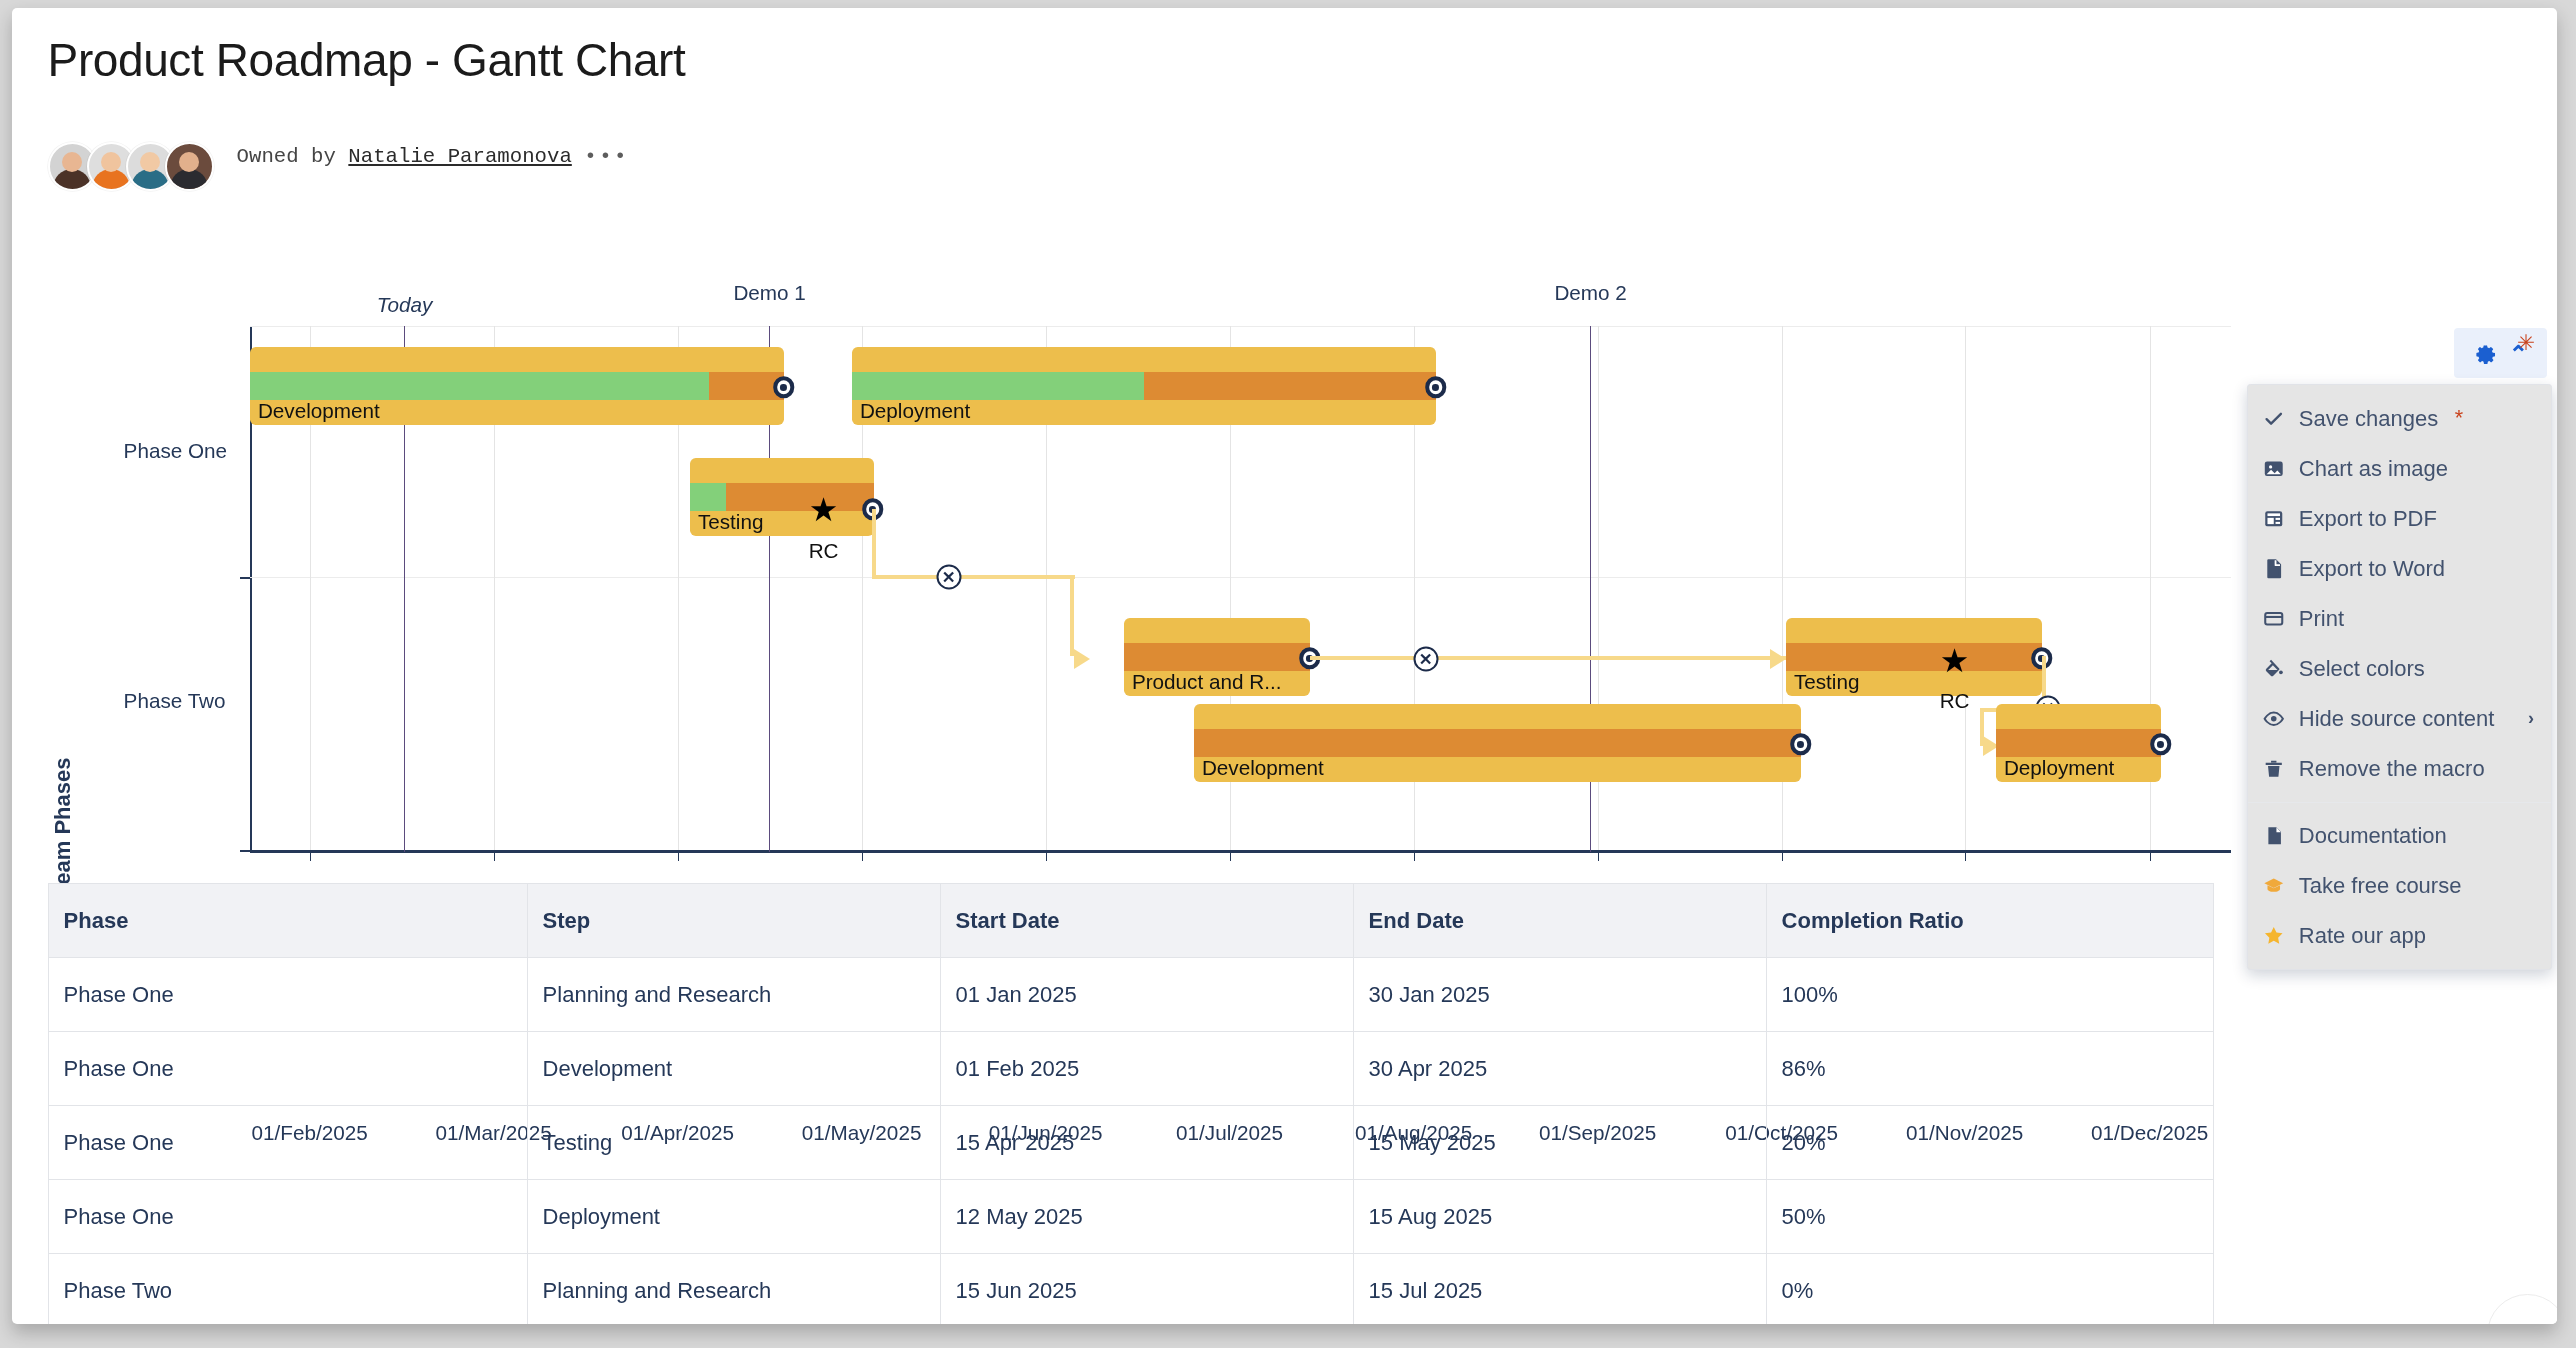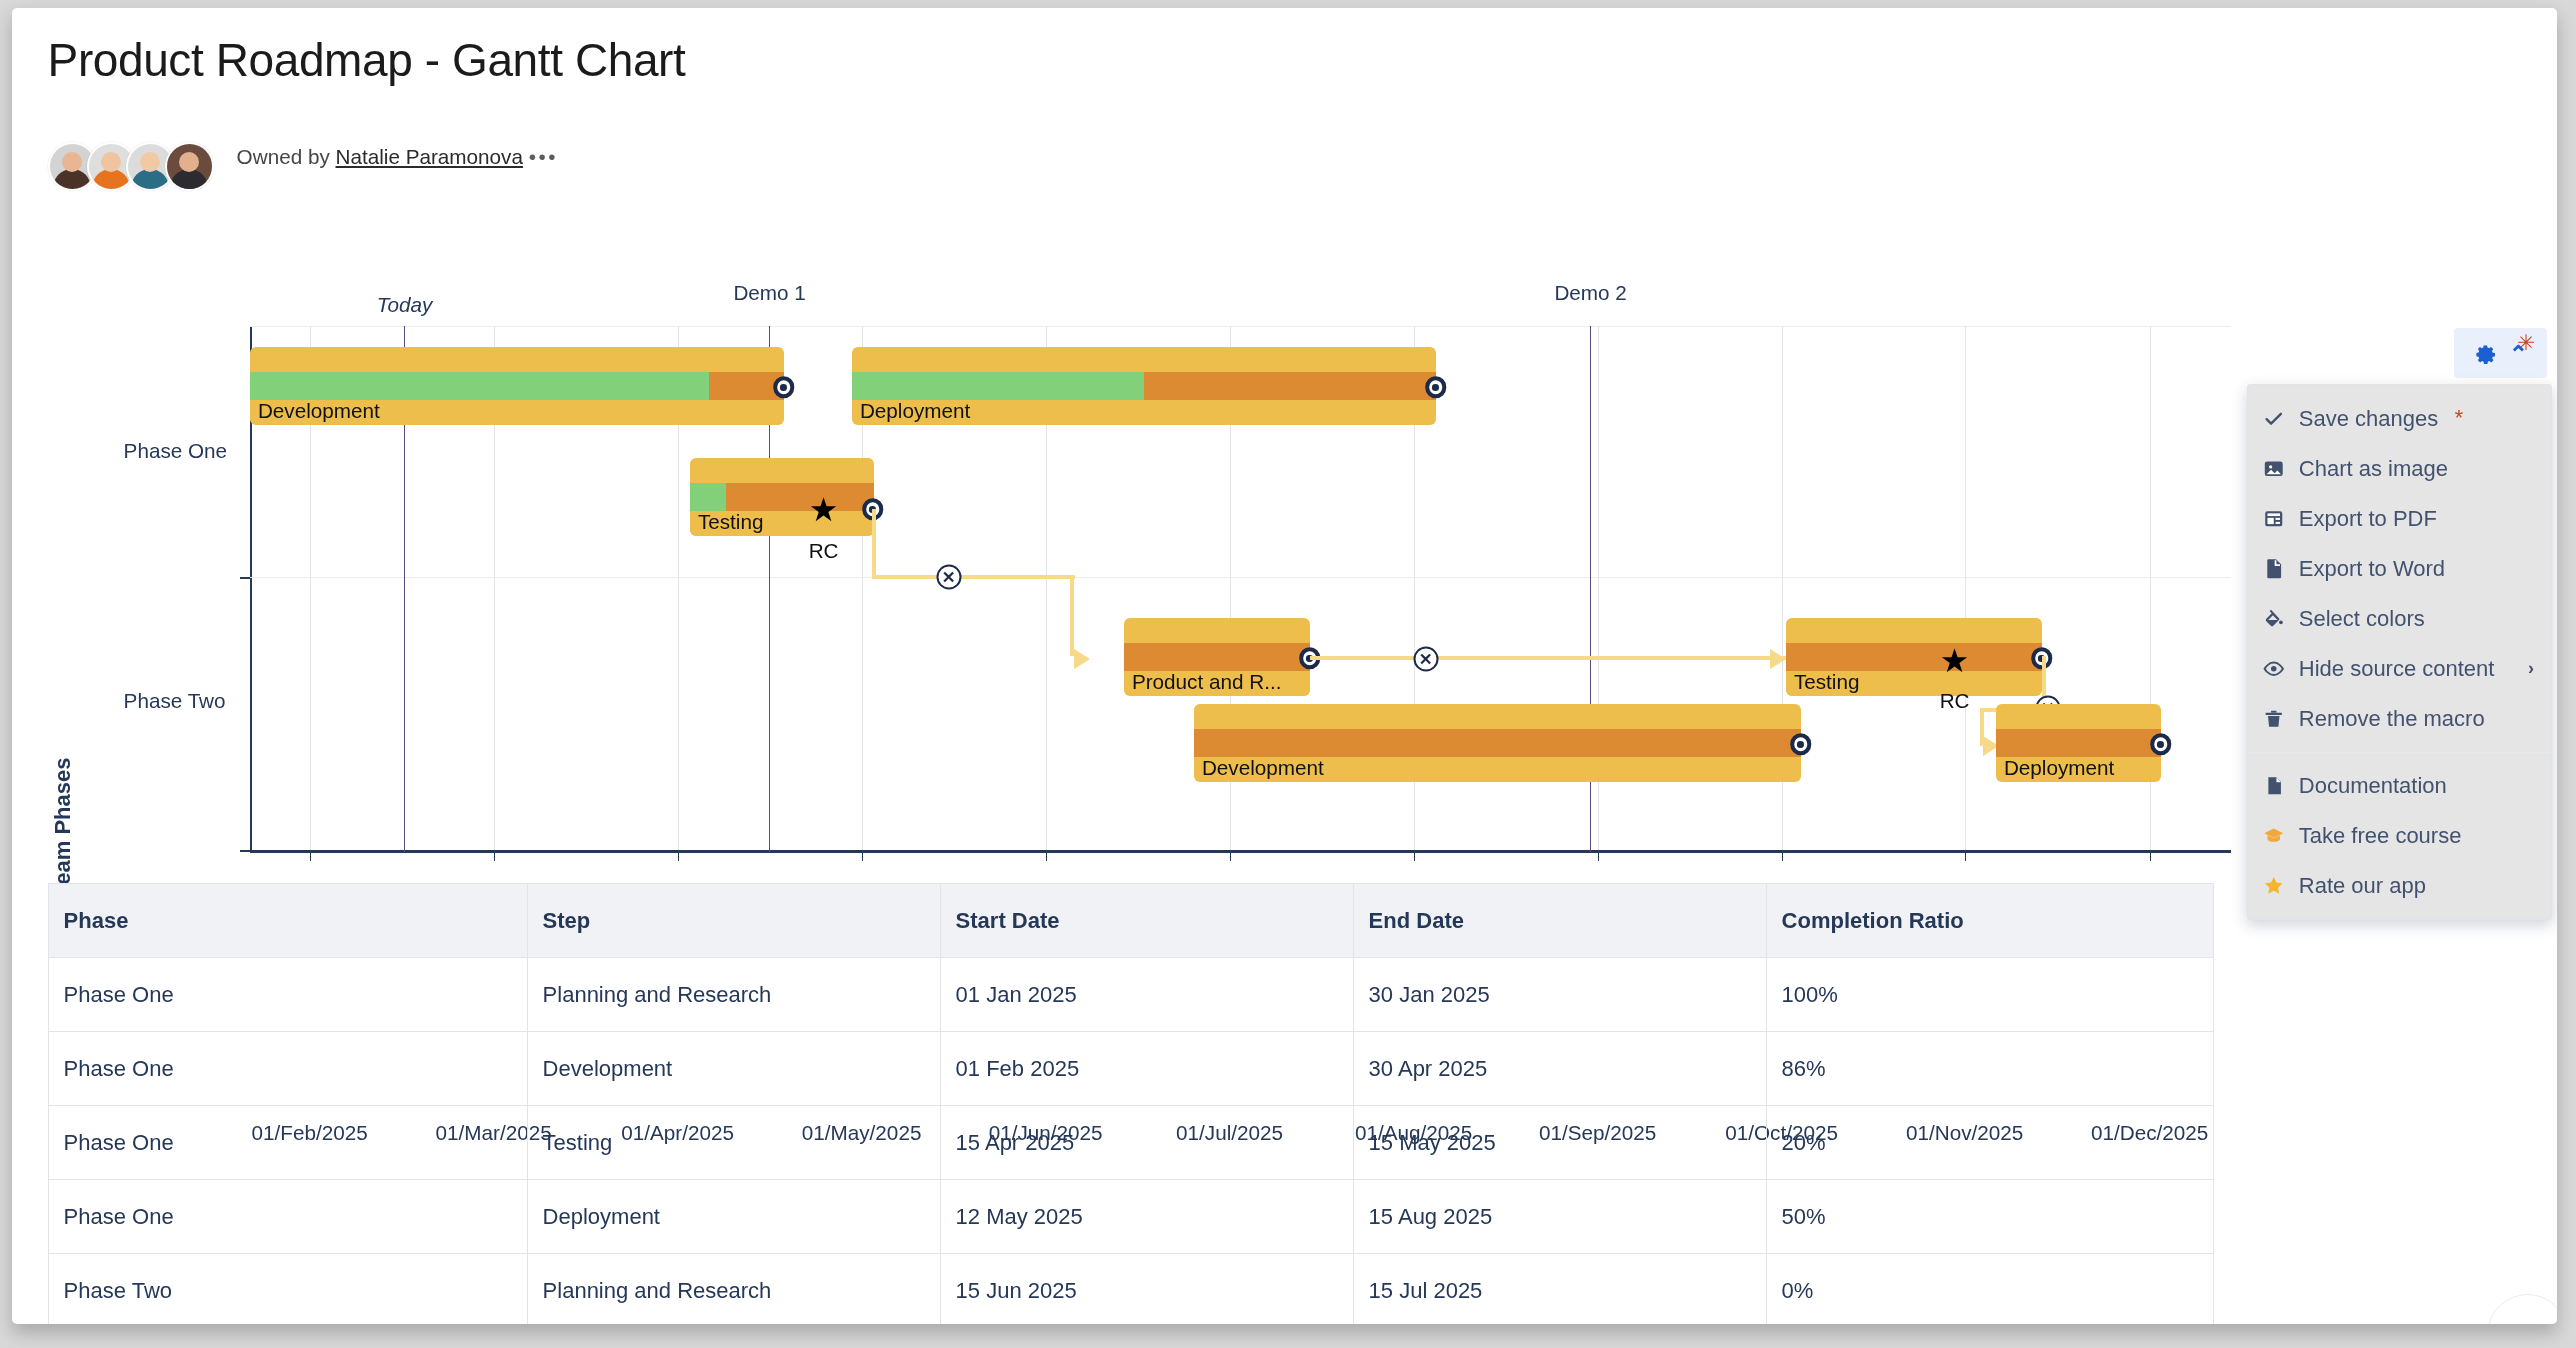--- a/index.html
+++ b/index.html
@@ -32,21 +32,21 @@
     background:#c9c9c9;position:relative;overflow:hidden;
     box-shadow:0 0 0 0.8px rgba(0,0,0,.05);
   }
   .avatar i{position:absolute;display:block;}
   .a-head{width:20px;height:20px;border-radius:50%;left:12.4px;top:8.3px;}
   .a-body{width:38px;height:25px;border-radius:19px 19px 0 0;left:3.3px;top:25px;}
   .av1{background:#d3d3d3;} .av1 .a-head{background:#e8b692;} .av1 .a-body{background:#4b3227;}
   .av2{background:#dedede;} .av2 .a-head{background:#f0c49e;} .av2 .a-body{background:#e8731f;}
   .av3{background:#dcdcdc;} .av3 .a-head{background:#f1c9a4;} .av3 .a-body{background:#2a6d86;}
   .av4{background:#6b4b3d;} .av4 .a-head{background:#e2b08c;} .av4 .a-body{background:#2b2b30;}
-  .meta-text{margin-left:33px;padding-top:1.7px;}
+  .meta-text{margin-left:33px;padding-top:1.7px;font-family:Liberation Mono, monospace;}
   .meta-line{font-size:20.7px;color:#454545;line-height:33px;white-space:nowrap;}
   .meta-line a{color:#2b2b2b;text-decoration:underline;}
   .meta-line a.blue{color:#1563d6;}
   .dots{letter-spacing:2.5px;color:#5d5d5d;font-size:20.7px;}
   .sep{color:#777;margin:0 10px;}
   .trend-icon{display:inline-block;vertical-align:-3.3px;margin-right:5px;}
 
   
   .chart{position:absolute;left:0;top:273px;width:2232px;height:612px;}
   .vgrid{position:absolute;top:0;bottom:0;width:0.8px;background:#e4e4e4;}
@@ -444,20 +444,29 @@
     <div class="mi">
       <span class="mi-ico">
         <svg width="21.5" height="21.5" viewBox="0 0 24 24" fill="none" stroke="#42526e" stroke-width="2.4" stroke-linejoin="round">
             <path d="M6 2.5h8l5 5v14H6z" fill="#42526e"></path>
             <path d="M14 2.5v5.5h5" stroke="#fff" stroke-width="2"></path>
           </svg>
       </span>
       <span>Export to Word</span>
     </div>
 
+    <div class="mi">
+      <span class="mi-ico">
+        <svg width="21.5" height="21.5" viewBox="0 0 24 24" fill="none" stroke="#42526e" stroke-width="2.3" stroke-linejoin="round">
+            <rect x="2.5" y="5.5" width="19" height="13" rx="2.2"></rect>
+            <path d="M2.5 10h19"></path>
+          </svg>
+      </span>
+      <span>Print</span>
+    </div>
 
     <div class="mi">
       <span class="mi-ico">
         <svg width="21.5" height="21.5" viewBox="0 0 24 24" fill="#42526e">
             <path d="M9 2l-1.6 1.6 2.3 2.3-6 6a2 2 0 000 2.8l5 5a2 2 0 002.8 0l6.6-6.6a1 1 0 000-1.4L9 2zm-3.2 11.4L11 8.2l5.2 5.2H5.8z"></path>
             <circle cx="20" cy="16" r="2.1"></circle>
           </svg>
       </span>
       <span>Select colors</span>
     </div>

